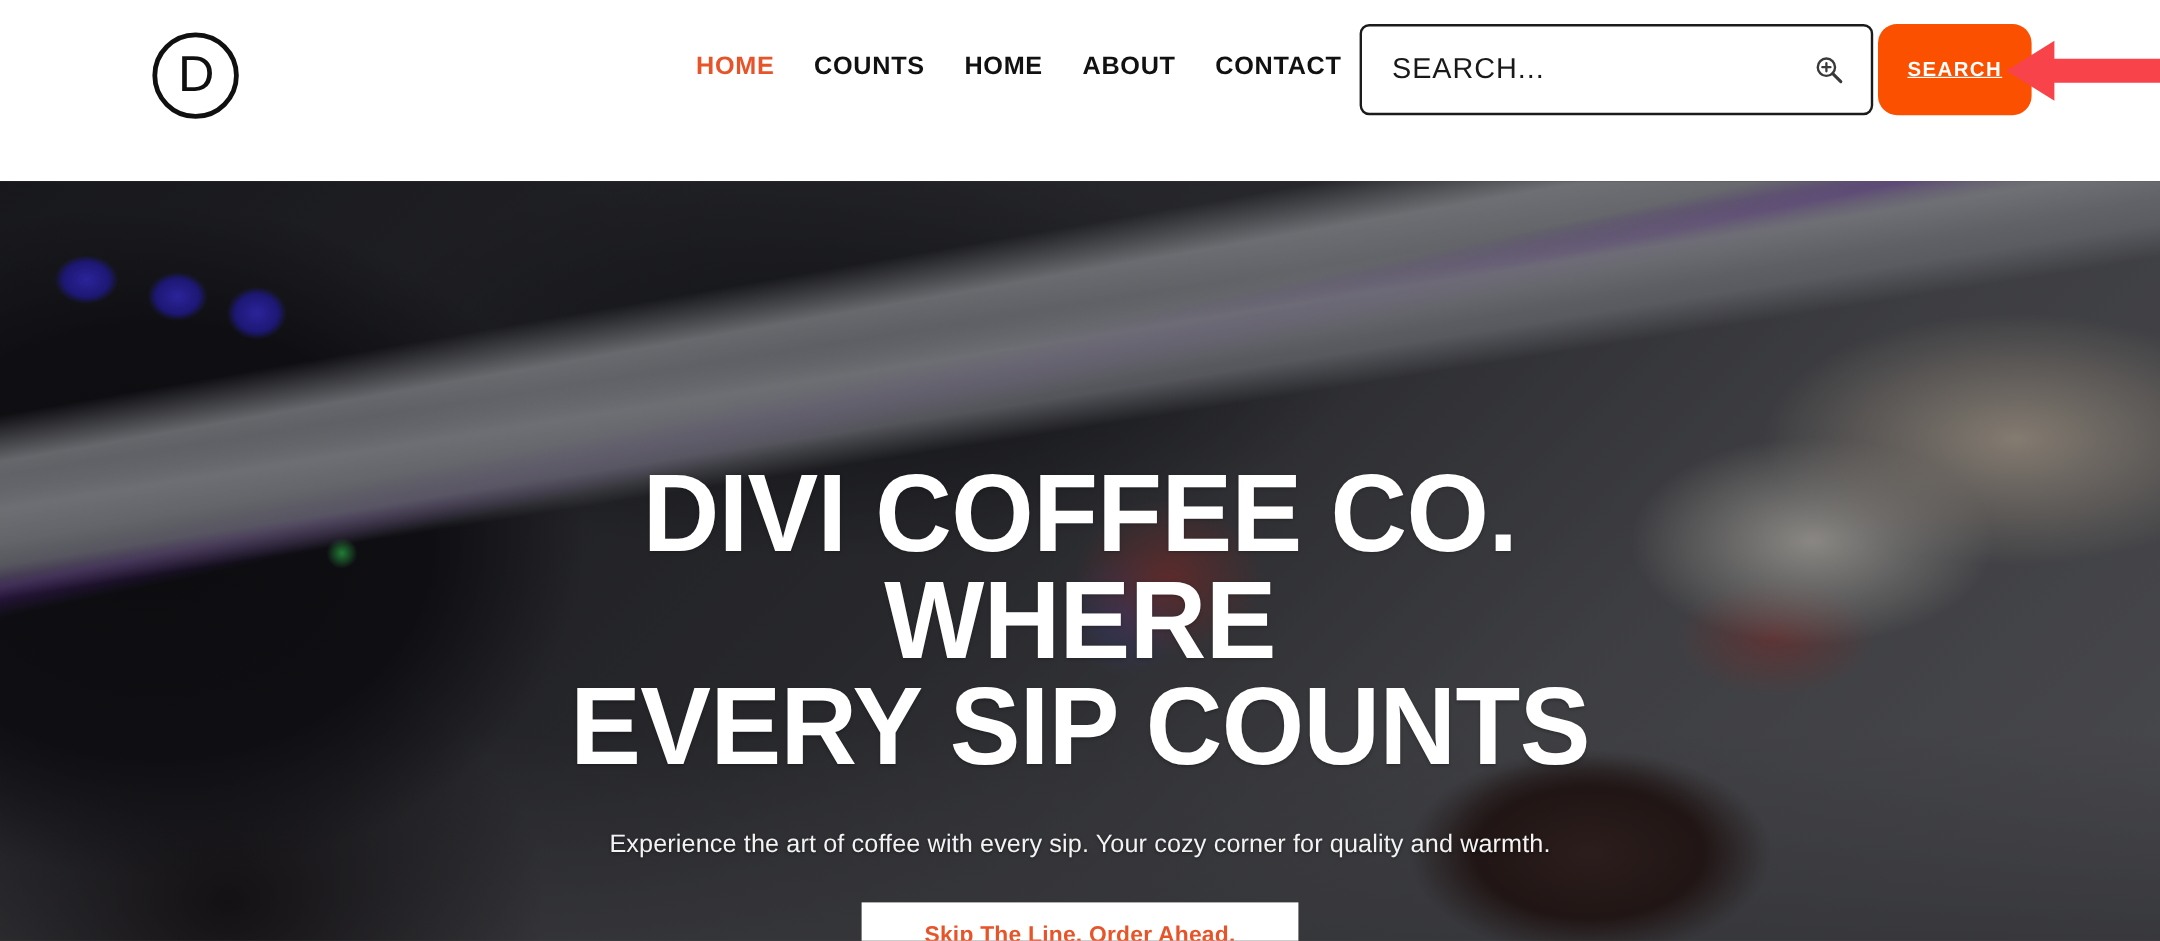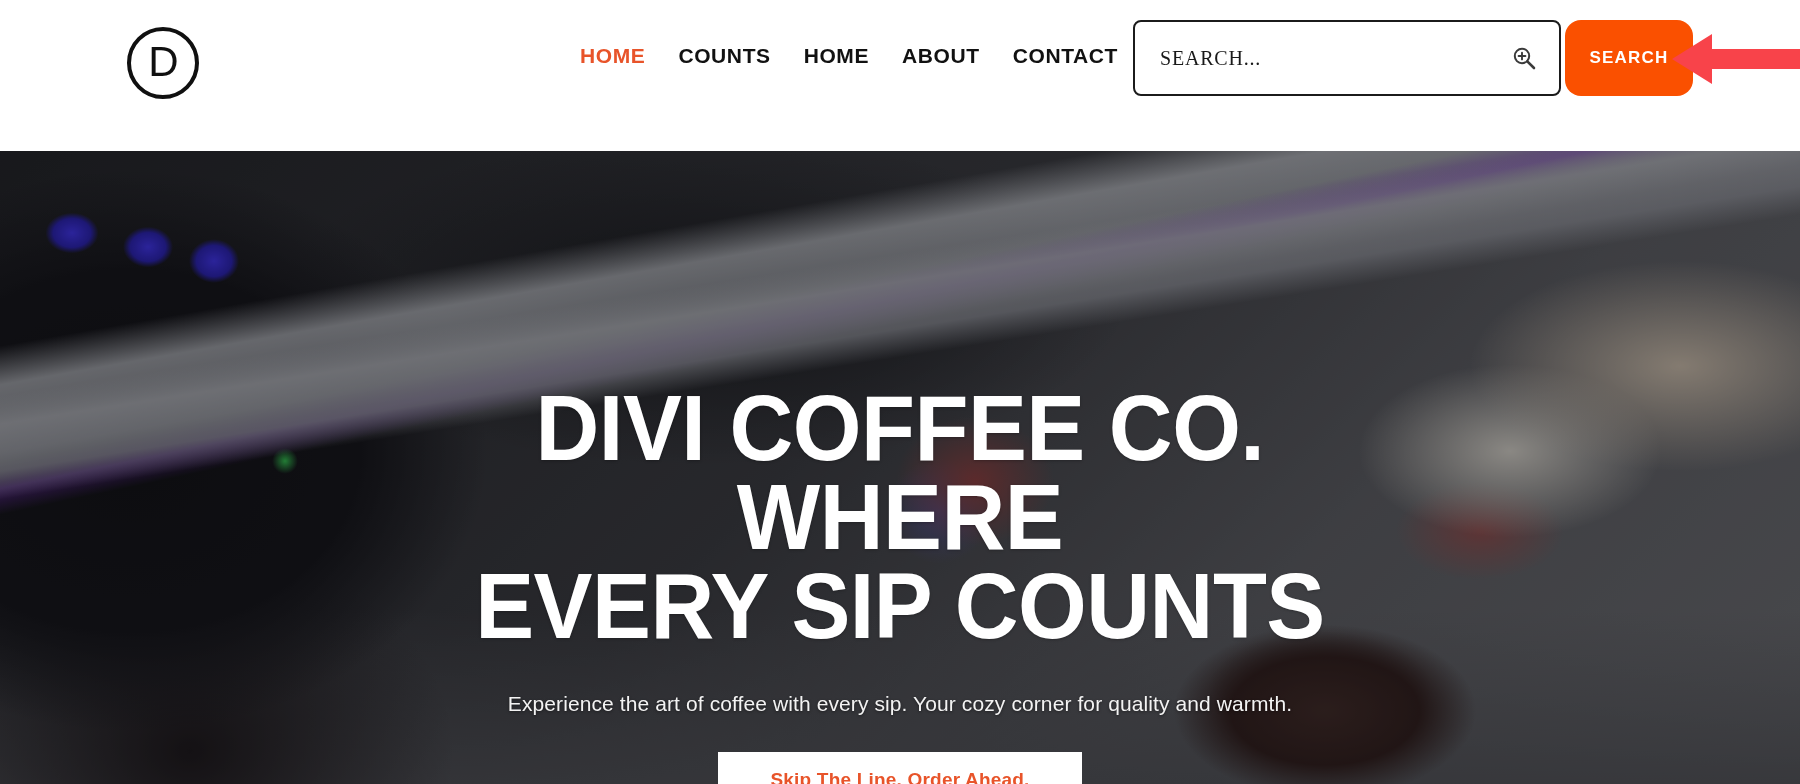--- a/index.html
+++ b/index.html
@@ -56,43 +56,43 @@
   .search-field {
     position: relative;
     width: 428px; height: 76px;
     border: 2px solid #1b1b1b;
     border-radius: 8px;
     background: #ffffff;
     display: flex; align-items: center;
   }
   .search-input {
     border: none; outline: none; background: transparent;
-    font-family: Liberation Serif, serif;
-    font-size: 20px; letter-spacing: 0.8px;
+    font-family: Liberation Sans, sans-serif;
+    font-size: 24px; letter-spacing: 0.8px;
     color: #191919;
     margin-left: 25px;
     width: 330px; height: 40px;
   }
   .search-input::placeholder { color: #191919; opacity: 1; }
   .mag-icon {
     position: absolute; right: 22px; top: 50%;
     transform: translateY(-50%);
     width: 26px; height: 26px;
   }
   .search-btn {
     margin-left: 4px;
     width: 128px; height: 76px;
     background: #fa5000;
     border: none; border-radius: 16px;
     color: #ffffff;
     font-family: "Liberation Sans", sans-serif;
     font-size: 17px; font-weight: 700;
     letter-spacing: 1.2px;
     cursor: pointer;
-    display: flex; align-items: center; justify-content: center;
+    display: flex; align-items: center; justify-content: center; text-decoration: underline;
   }
 
   
   .arrow-annot {
     position: absolute; left: 1672px; top: 30px;
     width: 128px; height: 58px; z-index: 60;
   }
 
   
   .hero {

